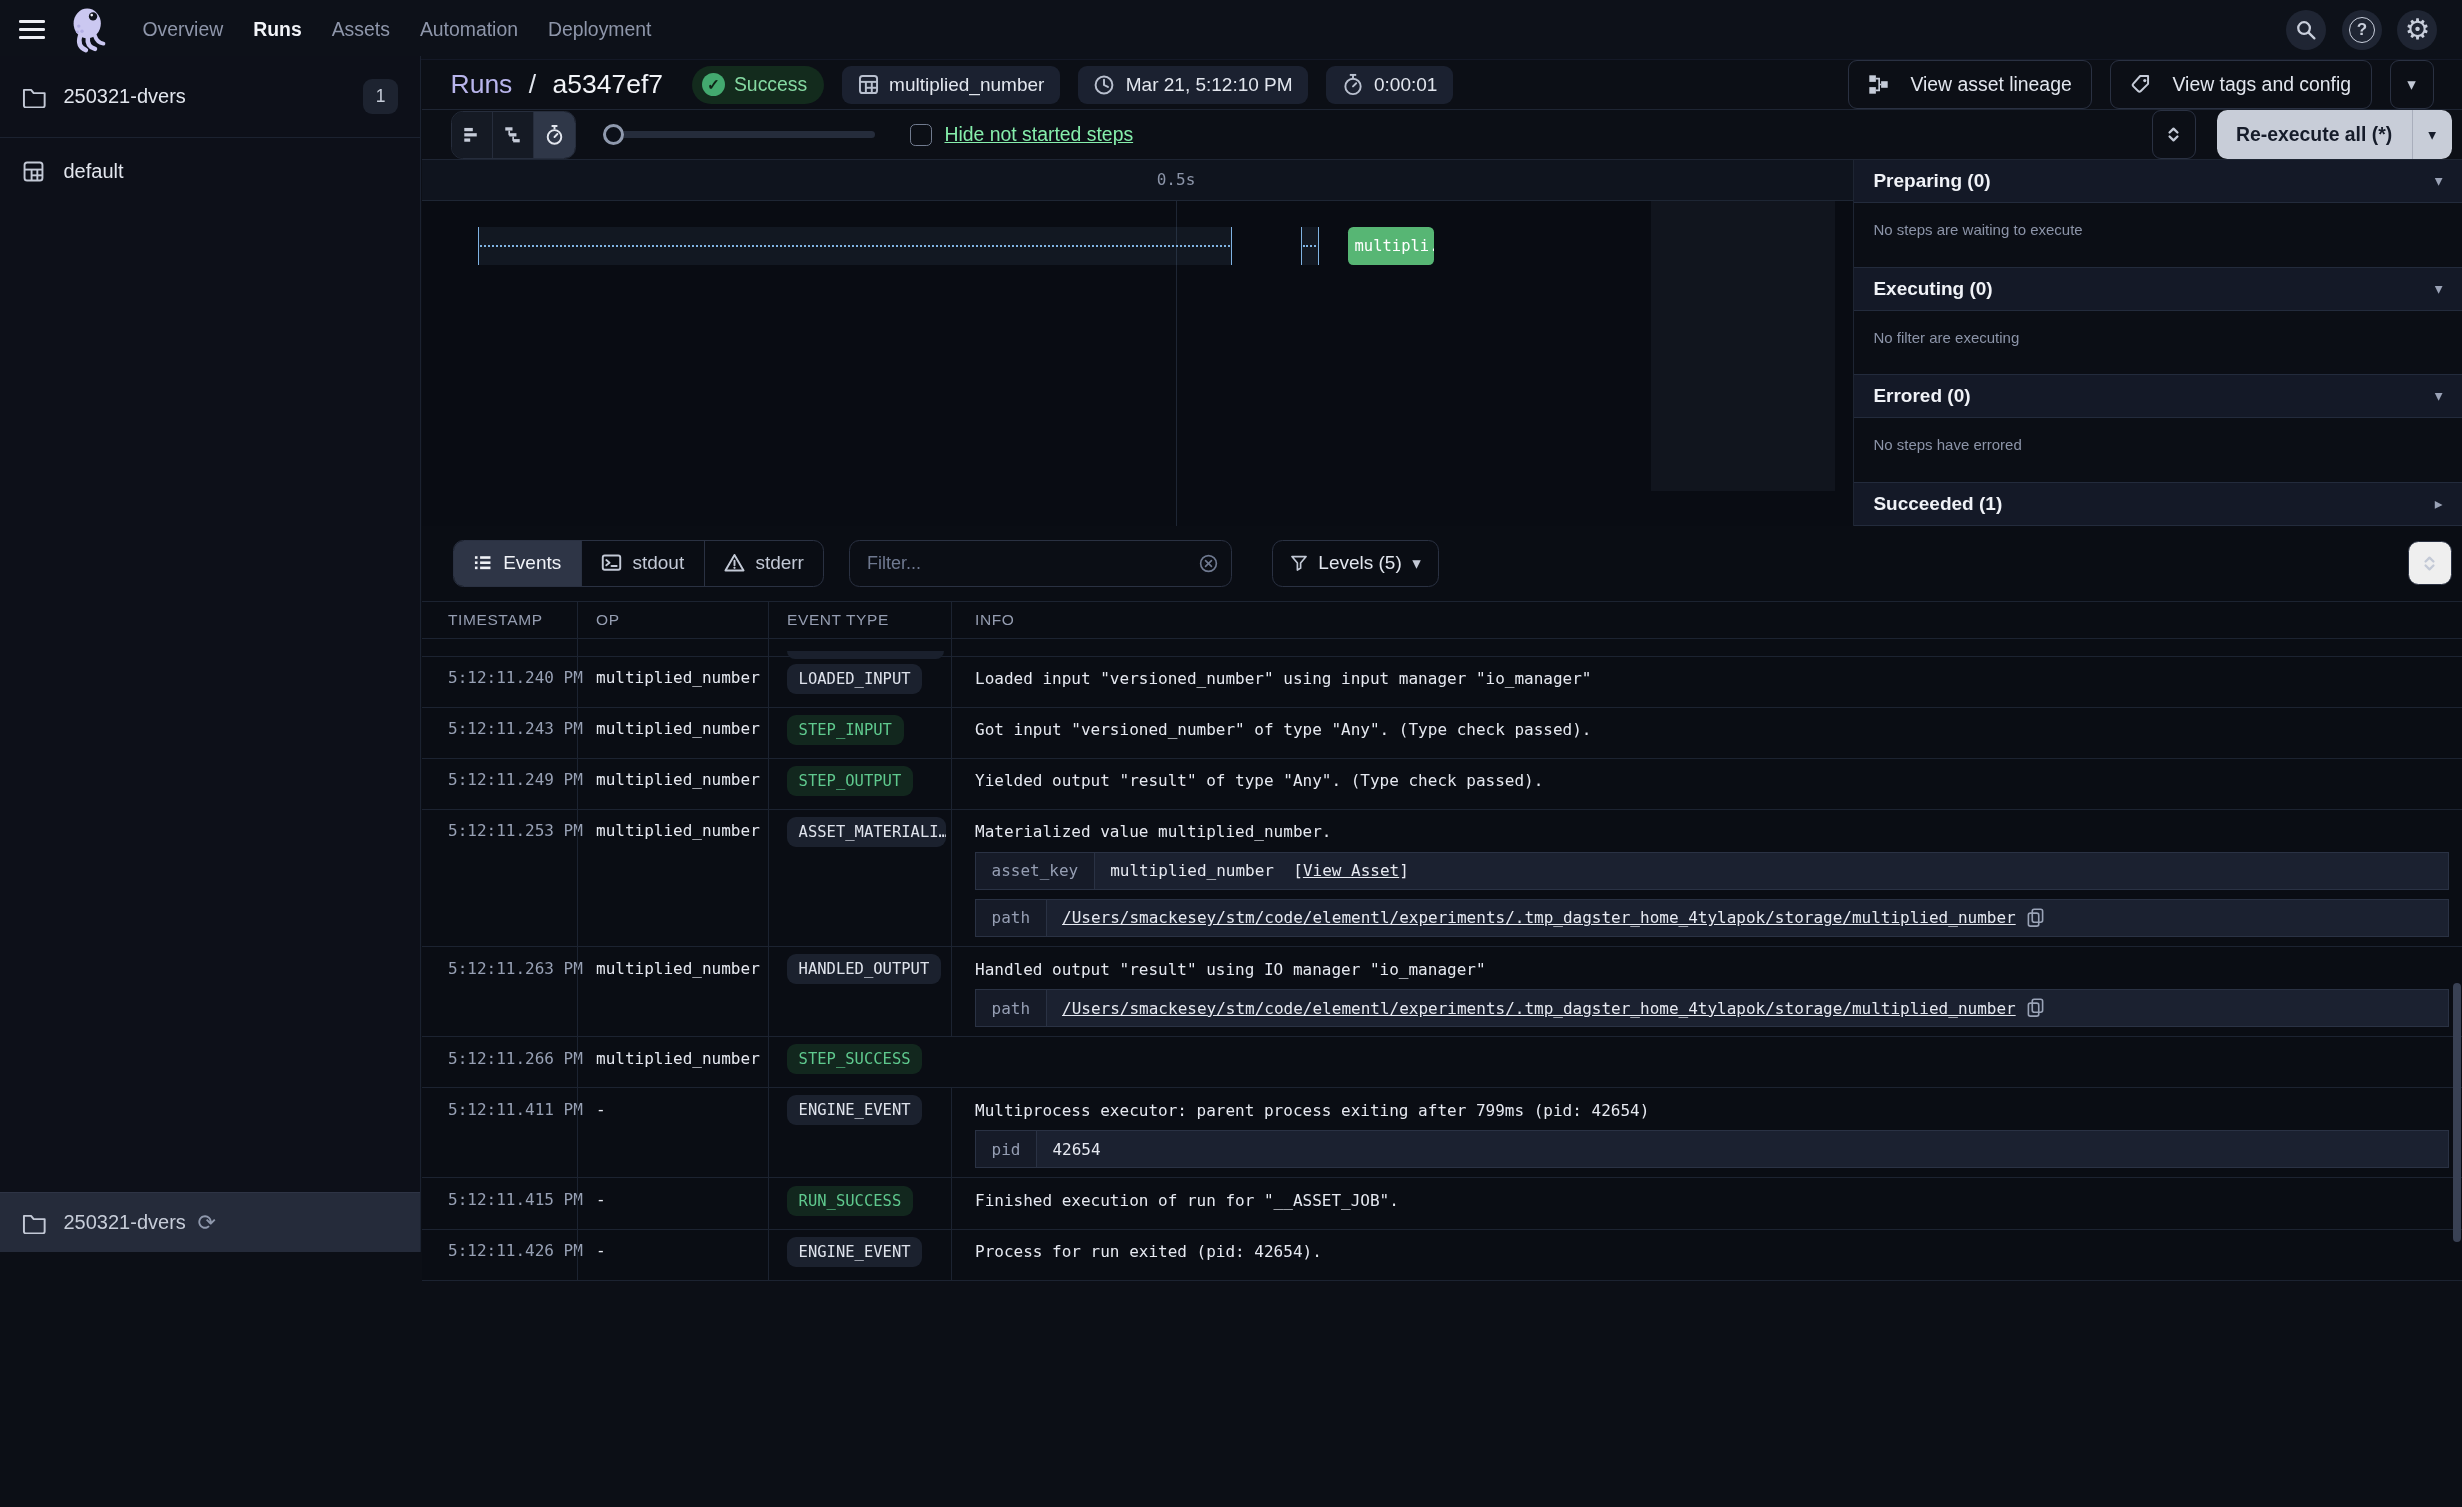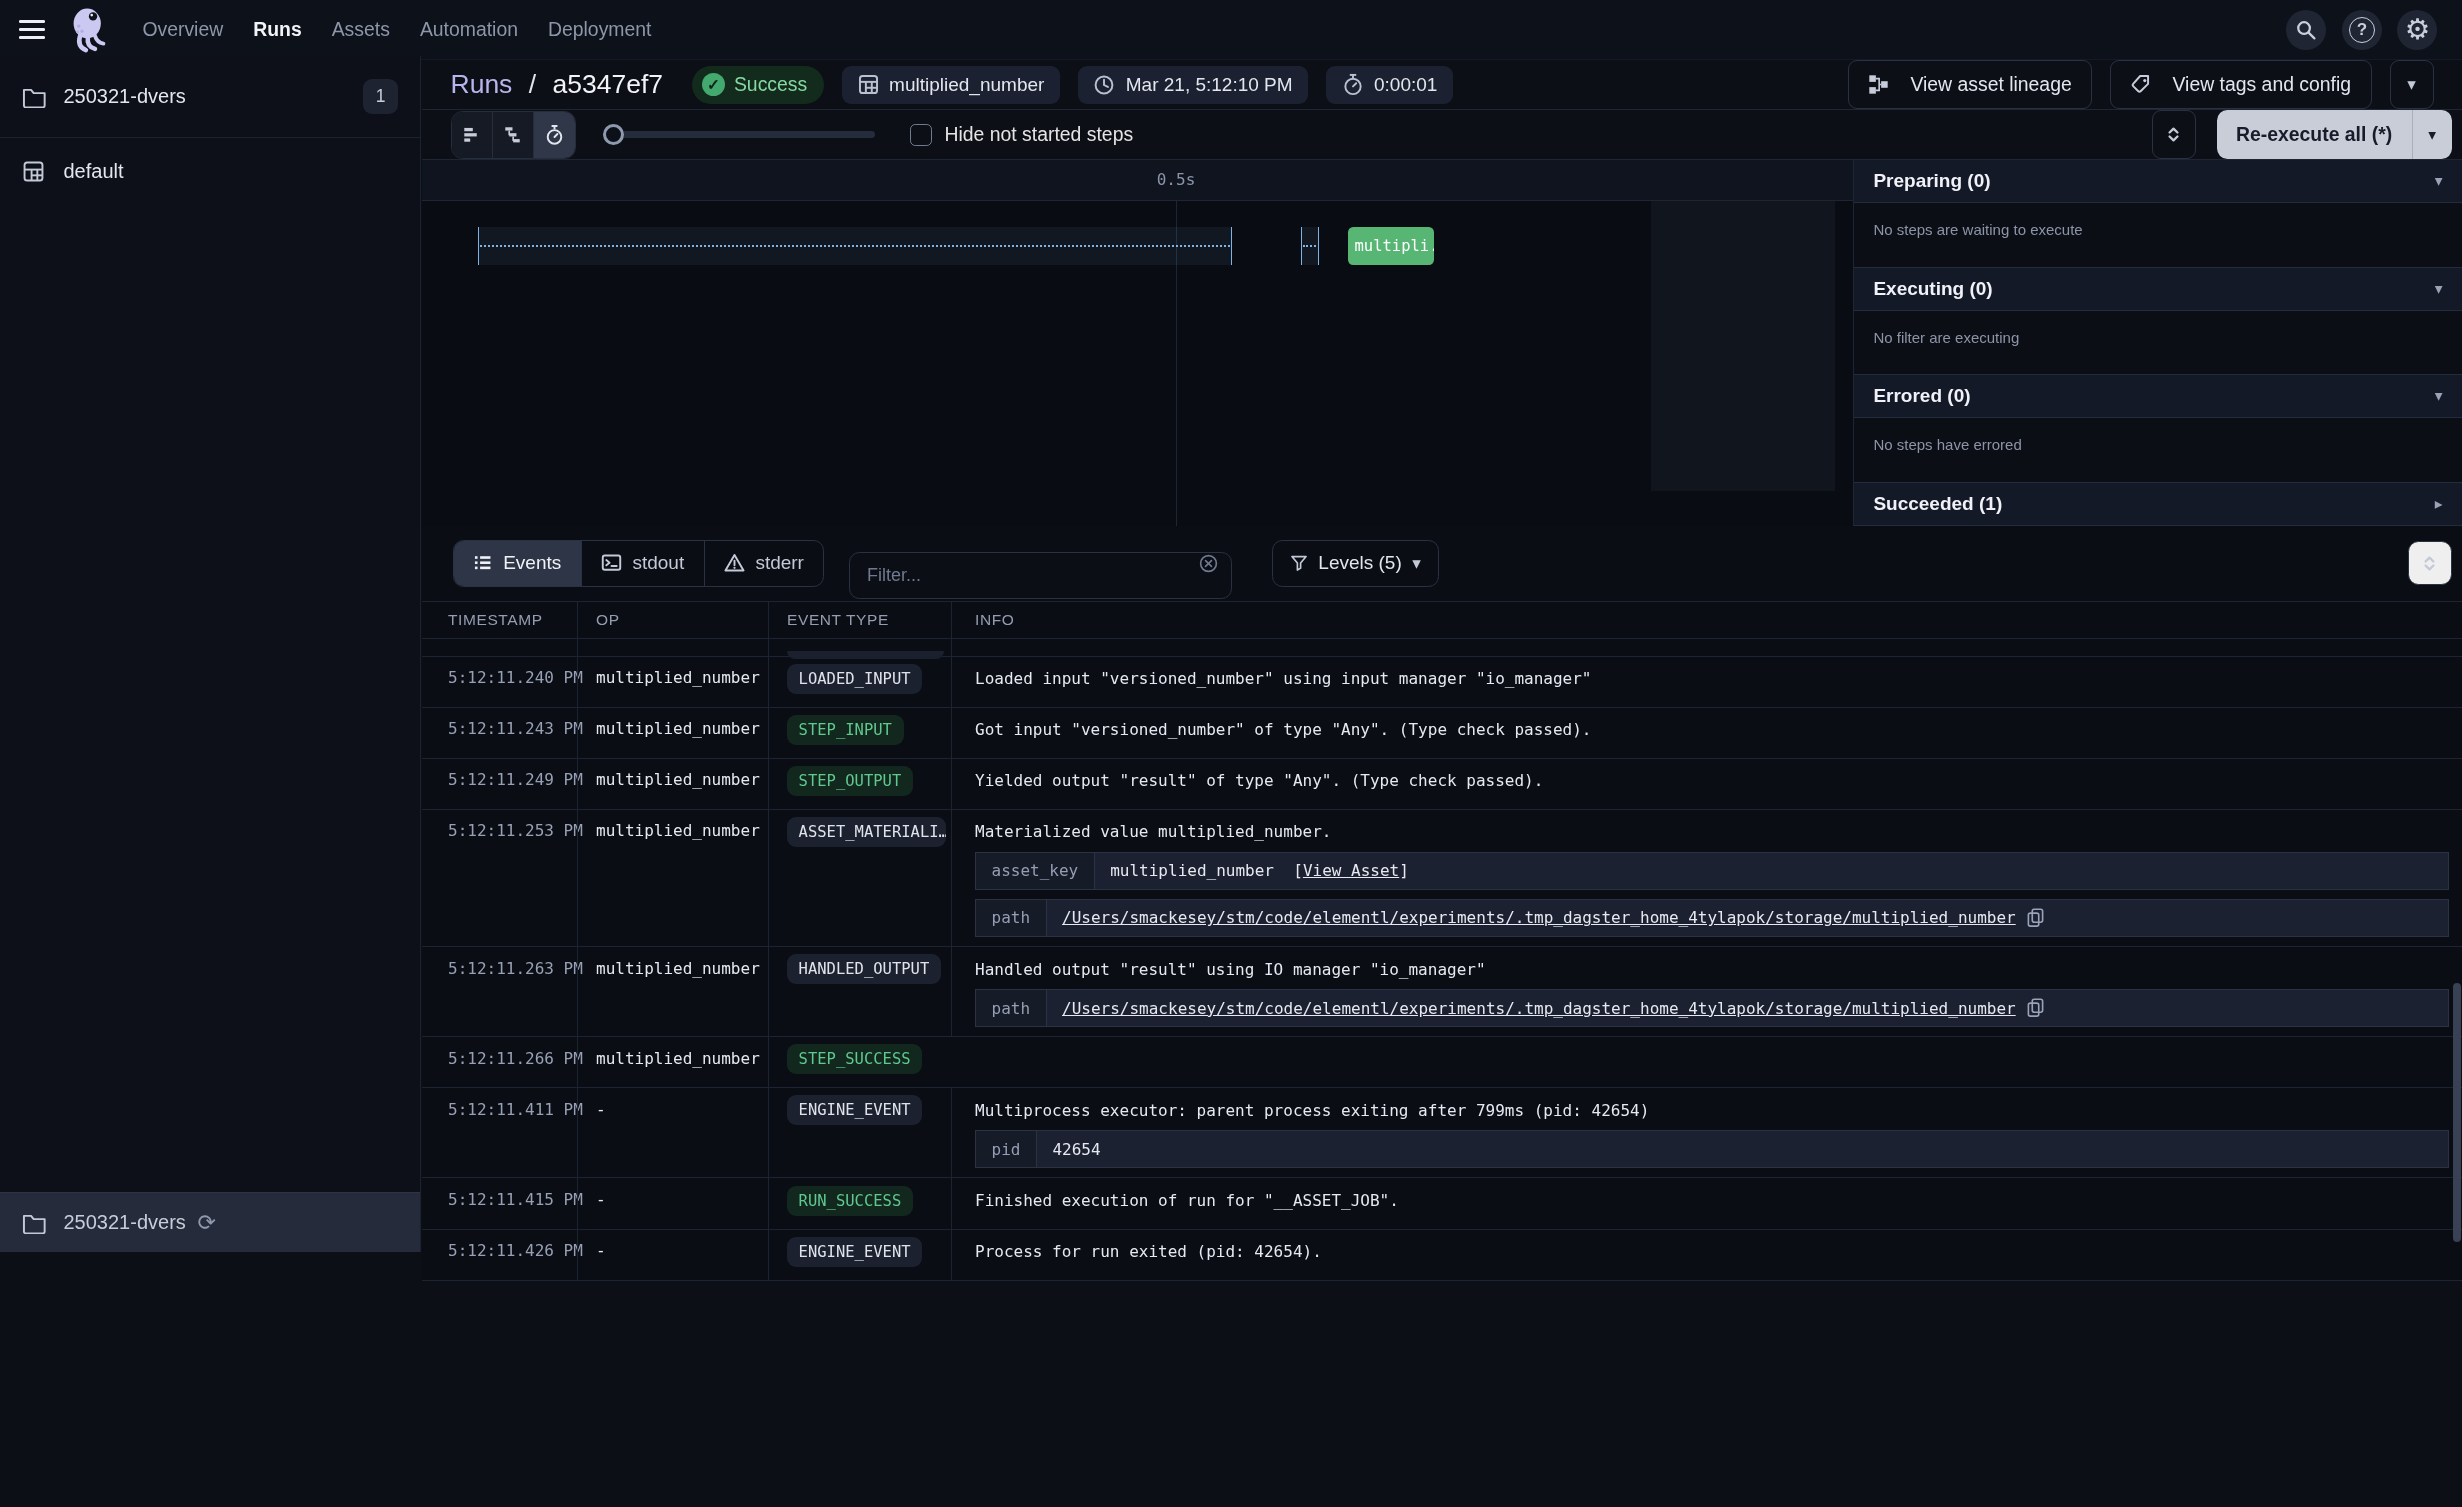--- a/index.html
+++ b/index.html
@@ -96,21 +96,21 @@
   .view-group { display:flex; height:48px; border:0.6px solid #262D3C; border-radius:11.6px; overflow:hidden; }
   .view-seg { width:41px; display:flex; align-items:center; justify-content:center; background:#151A24; cursor:pointer; border-right:0.6px solid #262D3C; color:#C6CCD9; }
   .view-seg:last-child { border-right:none; }
   .view-seg.selected { background:#2F3748; }
   .slider { margin-left:27px; width:272px; height:21px; position:relative; cursor:pointer; }
   .slider .track { position:absolute; left:0; right:0; top:6.5px; height:7.8px; border-radius:3.9px; background:#252C3B; }
   .slider .knob { position:absolute; left:0; top:0; width:21px; height:21px; border-radius:50%; border:3.9px solid #8F99AD; background:#0C1019; }
   .checkbox-row { display:flex; align-items:center; gap:13px; cursor:pointer; }
   .toolbar .checkbox-row { margin-left:35px; }
   .cb { width:22px; height:22px; border:1.9px solid #717B8F; border-radius:5.2px; background:transparent; flex:none; }
-  .cb-label { font-size:19.4px; color:#e5e5e5; }
+  .cb-label { font-size:19.4px; color:#86efac;text-decoration:underline; }
   .toolbar-spacer { flex:1; }
   .reexec {
     margin-left:21px; height:49px; border-radius:10.4px; background:#C8CDD8; color:#161C2A;
     display:flex; align-items:stretch; overflow:hidden; cursor:pointer;
   }
   .reexec .label { display:flex; align-items:center; padding:0 19.4px; font-size:19.4px; font-weight:600; }
   .reexec .split { width:40px; display:flex; align-items:center; justify-content:center; border-left:0.6px solid #A9AEBC; }
   .reexec .split .caret-glyph { color:#161C2A; font-size:15.5px; }
 
   
@@ -157,21 +157,21 @@
   
   .events { flex:1; position:relative; background:#0A0D14; display:flex; flex-direction:column; }
   .tabbar { height:75px; display:flex; align-items:center; padding:0 10.4px 0 31px; }
   .tabgroup { display:flex; height:47px; border:1.3px solid #2A3142; border-radius:10.4px; overflow:hidden; }
   .tab { display:flex; align-items:center; gap:10.4px; padding:0 19.4px; font-size:19px; color:#C3C9D6; border-right:1.3px solid #2A3142; cursor:pointer; background:transparent; }
   .tab:last-child { border-right:none; }
   .tab.selected { background:#2E3546; color:#F0F2F7; }
   .filter-wrap { position:relative; margin-left:24.6px; width:383px; height:47px; }
   .filter-wrap input {
     width:100%; height:100%; background:#0B0E15; border:1.3px solid #2A3142; border-radius:10.4px;
-    color:#0ea5e9; font-size:18px; padding:0 43px 0 17px; outline:none; font-family:"Liberation Sans", sans-serif;margin-top:12px;
+    color:#0ea5e9; font-size:18px; padding:0 43px 0 17px; outline:none; font-family:"Liberation Sans", sans-serif;
   }
   .filter-wrap input::placeholder { color:#6F7990; }
   .filter-clear { position:absolute; right:13px; top:13px; color:#6F7990; cursor:pointer; }
   .levels-btn { margin-left:40px; height:47px; border-radius:10.4px; border:1.3px solid #2A3142; background:transparent;
     display:flex; align-items:center; gap:10.4px; padding:0 17px; color:#E2E6EE; font-size:19px; cursor:pointer; }
   .tab-spacer { flex:1; }
   .expand-btn { width:44px; height:44px; border-radius:10.4px; border:1.3px solid #2A3142; display:flex; align-items:center; justify-content:center; cursor:pointer; color:#C3C9D6; }
 
   .egrid-row { display:grid; grid-template-columns:155px 191px 183px 1fr; }
   .thead { height:38px; border-top:0.6px solid #1C2331; border-bottom:0.6px solid #1C2331; }

